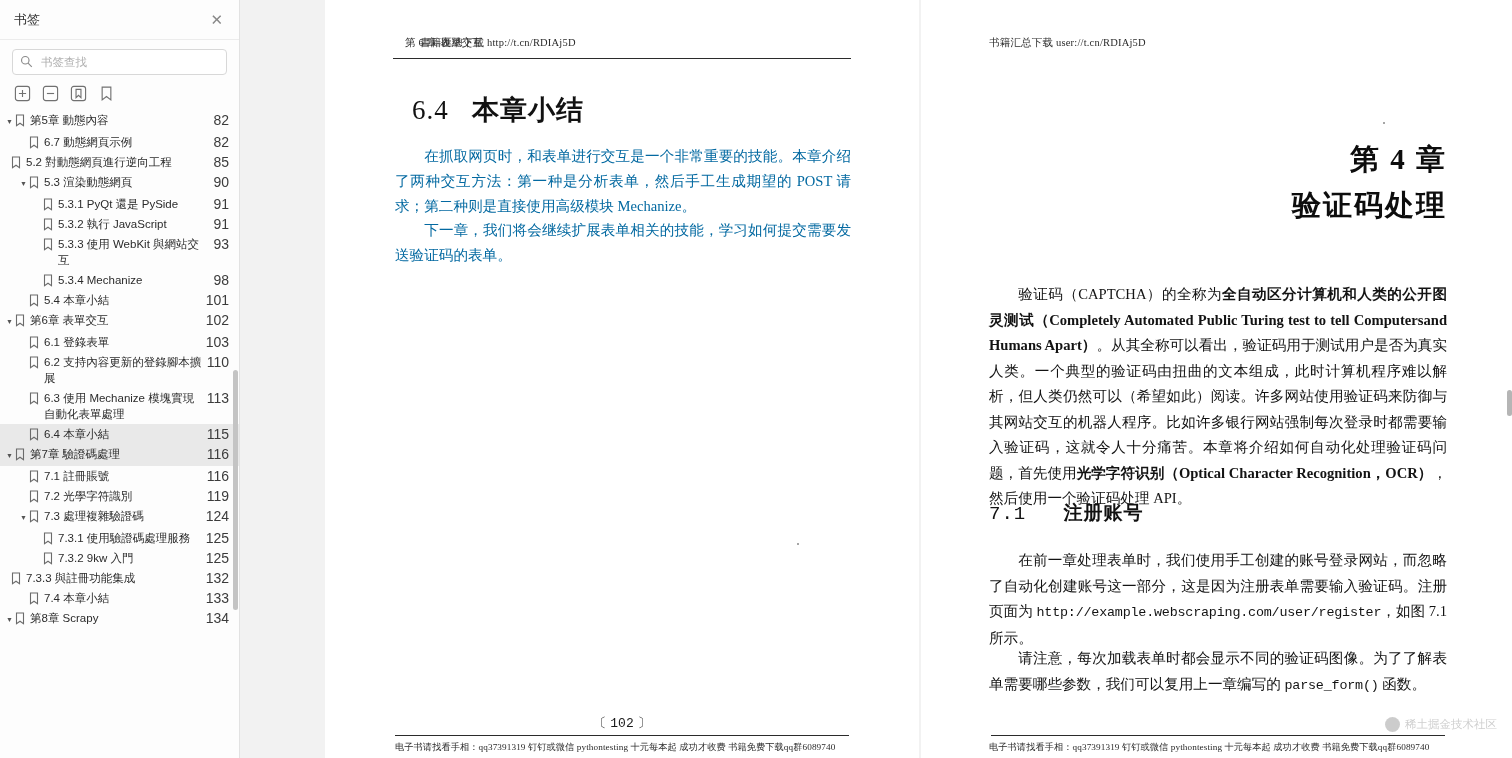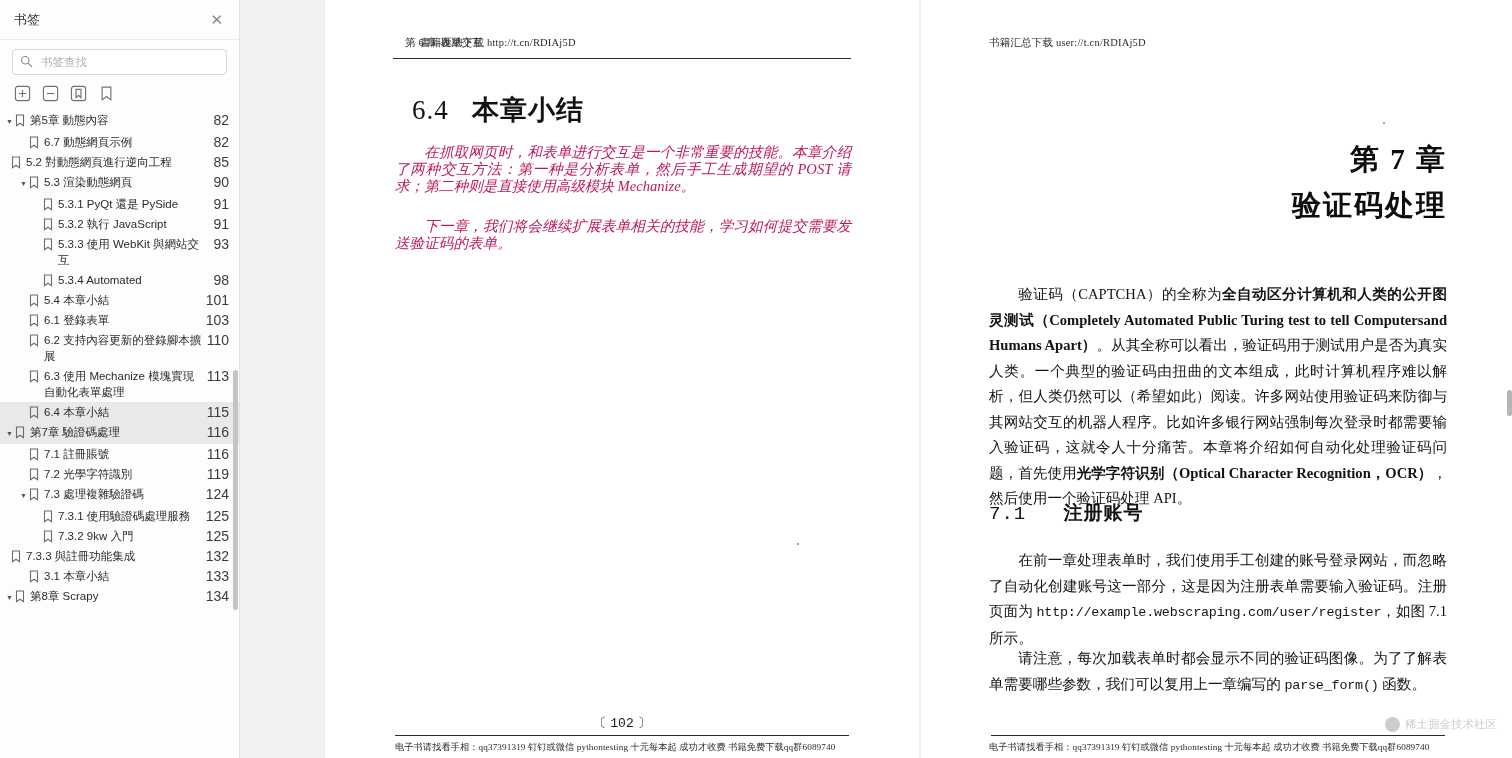--- a/index.html
+++ b/index.html
@@ -204,25 +204,24 @@
     letter-spacing: 1px;
     margin-left: 17px;
   }
   .h64 .num { font-weight: normal; }
   .body-p {
     position: absolute;
     left: 70px;
     width: 456px;
     font-family: "Liberation Serif", serif;
     font-size: 14.6px;
-    line-height: 17px;
-    color: #be185d;
+    line-height: 25px;
+    color: #0369a1;
     text-align: justify;
     text-indent: 2em;
-    font-style: italic;
   }
   .p1 { top: 144px; }
   .p2 { top: 218px; }
 
   .footer-l {
     position: absolute;
     left: 70px; right: 70px;
     bottom: 22px;
     border-top: 1px solid #2b2b2b;
   }
@@ -428,31 +427,39 @@
               <path d="M1.5 1h7v10.6L5 9.2 1.5 11.6z" fill="none" stroke="#6b6b6b" stroke-width="1.1"></path>
             </svg></span>
           <span class="tree-label">5.3.3 使用 WebKit 與網站交互</span>
           <span class="tree-page">93</span>
         </div>
         <div class="tree-row" style="padding-left: 32px;">
           <span class="tw"></span>
           <span class="bk-ico"><svg viewBox="0 0 10 13" width="10" height="13">
               <path d="M1.5 1h7v10.6L5 9.2 1.5 11.6z" fill="none" stroke="#6b6b6b" stroke-width="1.1"></path>
             </svg></span>
-          <span class="tree-label">5.3.4 Automated</span>
+          <span class="tree-label">5.3.4 Mechanize</span>
           <span class="tree-page">98</span>
         </div>
         <div class="tree-row" style="padding-left: 18px;">
           <span class="tw"></span>
           <span class="bk-ico"><svg viewBox="0 0 10 13" width="10" height="13">
               <path d="M1.5 1h7v10.6L5 9.2 1.5 11.6z" fill="none" stroke="#6b6b6b" stroke-width="1.1"></path>
             </svg></span>
           <span class="tree-label">5.4 本章小結</span>
           <span class="tree-page">101</span>
         </div>
+        <div class="tree-row" style="padding-left: 4px;">
+          <span class="tw">▼</span>
+          <span class="bk-ico"><svg viewBox="0 0 10 13" width="10" height="13">
+              <path d="M1.5 1h7v10.6L5 9.2 1.5 11.6z" fill="none" stroke="#6b6b6b" stroke-width="1.1"></path>
+            </svg></span>
+          <span class="tree-label">第6章 表單交互</span>
+          <span class="tree-page">102</span>
+        </div>
         <div class="tree-row" style="padding-left: 18px;">
           <span class="tw"></span>
           <span class="bk-ico"><svg viewBox="0 0 10 13" width="10" height="13">
               <path d="M1.5 1h7v10.6L5 9.2 1.5 11.6z" fill="none" stroke="#6b6b6b" stroke-width="1.1"></path>
             </svg></span>
           <span class="tree-label">6.1 登錄表單</span>
           <span class="tree-page">103</span>
         </div>
         <div class="tree-row" style="padding-left: 18px;">
           <span class="tw"></span>
@@ -532,21 +539,21 @@
               <path d="M1.5 1h7v10.6L5 9.2 1.5 11.6z" fill="none" stroke="#6b6b6b" stroke-width="1.1"></path>
             </svg></span>
           <span class="tree-label">7.3.3 與註冊功能集成</span>
           <span class="tree-page">132</span>
         </div>
         <div class="tree-row" style="padding-left: 18px;">
           <span class="tw"></span>
           <span class="bk-ico"><svg viewBox="0 0 10 13" width="10" height="13">
               <path d="M1.5 1h7v10.6L5 9.2 1.5 11.6z" fill="none" stroke="#6b6b6b" stroke-width="1.1"></path>
             </svg></span>
-          <span class="tree-label">3.1 本章小結</span>
+          <span class="tree-label">7.4 本章小結</span>
           <span class="tree-page">133</span>
         </div>
         <div class="tree-row" style="padding-left: 4px;">
           <span class="tw">▼</span>
           <span class="bk-ico"><svg viewBox="0 0 10 13" width="10" height="13">
               <path d="M1.5 1h7v10.6L5 9.2 1.5 11.6z" fill="none" stroke="#6b6b6b" stroke-width="1.1"></path>
             </svg></span>
           <span class="tree-label">第8章 Scrapy</span>
           <span class="tree-page">134</span>
         </div>
@@ -576,21 +583,21 @@
         </div>
         <div class="footer-l"></div>
         <div class="footer-txt">电子书请找看手相：qq37391319 钉钉或微信 pythontesting 十元每本起 成功才收费 书籍免费下载qq群6089740</div>
       </div>
 
       <div class="page page-right">
         <div class="hdr-text right" style="top:36px;">书籍汇总下载 user://t.cn/RDIAj5D</div>
 
         <div class="dot" style="right:130px; top:122px;"></div>
 
-        <div class="ch-title ch-num">第 7 章</div>
+        <div class="ch-title ch-num">第 4 章</div>
         <div class="ch-title ch-name">验证码处理</div>
 
         <div class="rp rp1">验证码（CAPTCHA）的全称为<b>全自动区分计算机和人类的公开图灵测试（Completely Automated Public Turing test to tell Computersand Humans Apart）</b>。从其全称可以看出，验证码用于测试用户是否为真实人类。一个典型的验证码由扭曲的文本组成，此时计算机程序难以解析，但人类仍然可以（希望如此）阅读。许多网站使用验证码来防御与其网站交互的机器人程序。比如许多银行网站强制每次登录时都需要输入验证码，这就令人十分痛苦。本章将介绍如何自动化处理验证码问题，首先使用<b>光学字符识别（Optical Character Recognition，OCR）</b>，然后使用一个验证码处理 API。</div>
 
         <div class="h71">
           <span class="num">7.1</span>&nbsp;&nbsp;&nbsp;<span>注册账号</span>
         </div>
 
         <div class="rp rp2">在前一章处理表单时，我们使用手工创建的账号登录网站，而忽略了自动化创建账号这一部分，这是因为注册表单需要输入验证码。注册页面为 <span class="code">http://example.webscraping.com/user/register</span>，如图 7.1 所示。</div>
         <div class="rp rp3">请注意，每次加载表单时都会显示不同的验证码图像。为了了解表单需要哪些参数，我们可以复用上一章编写的 <span class="code">parse_form()</span> 函数。</div>

